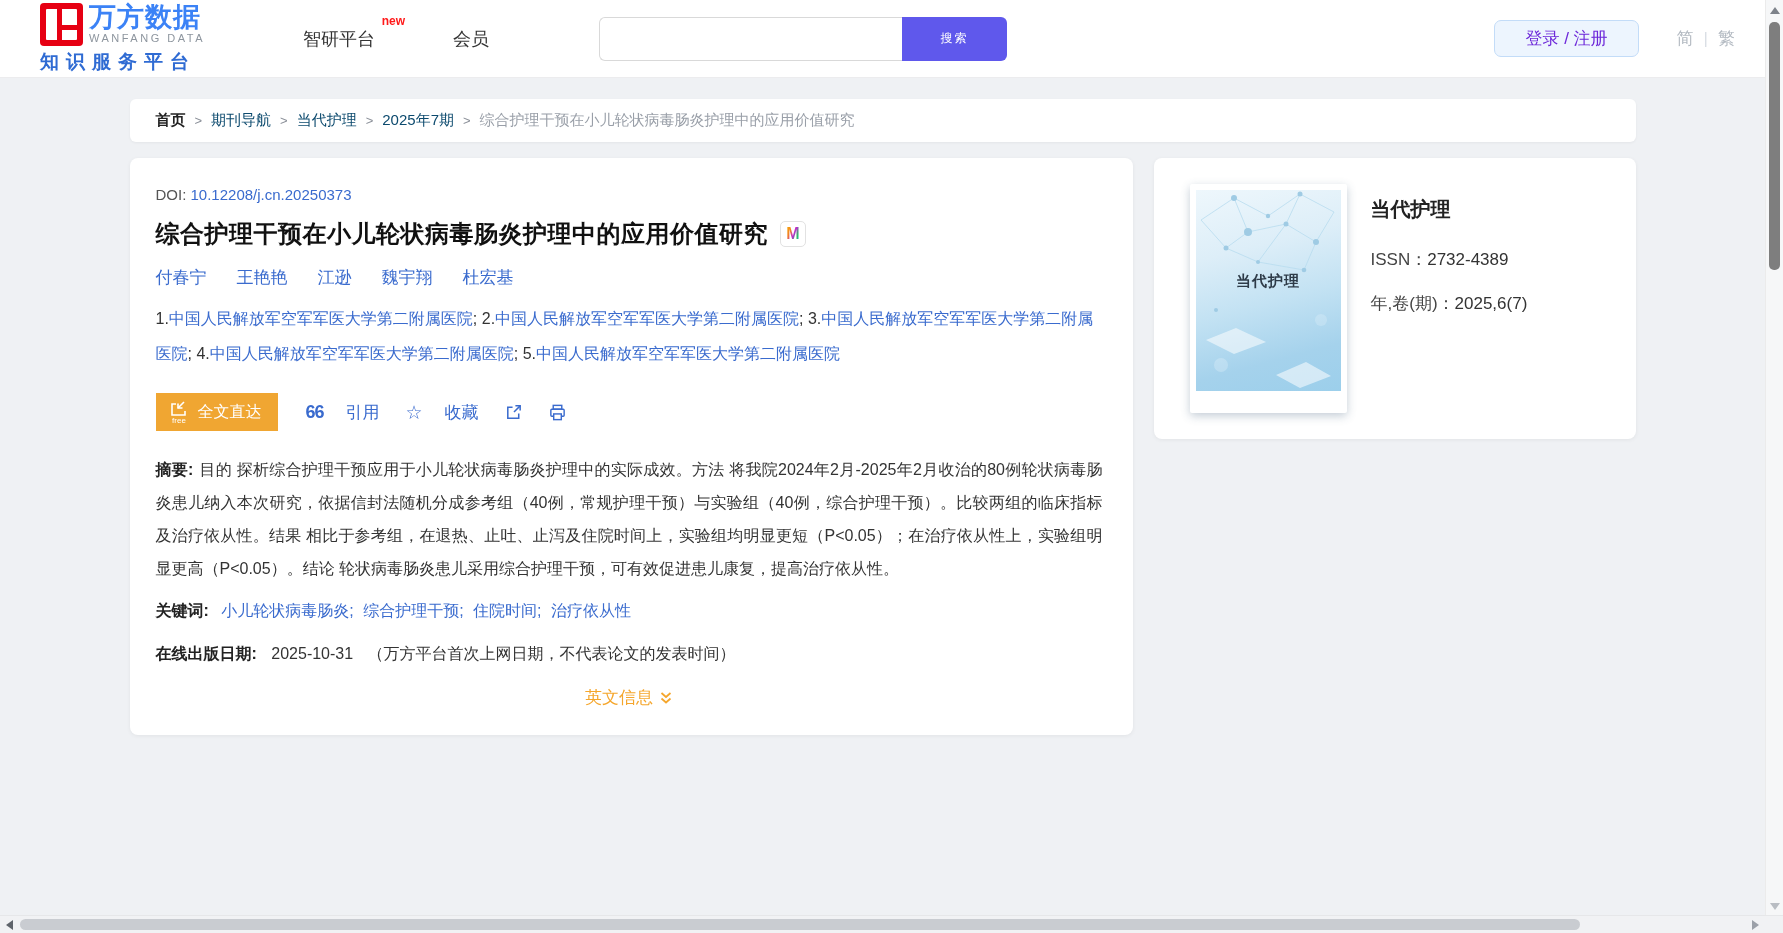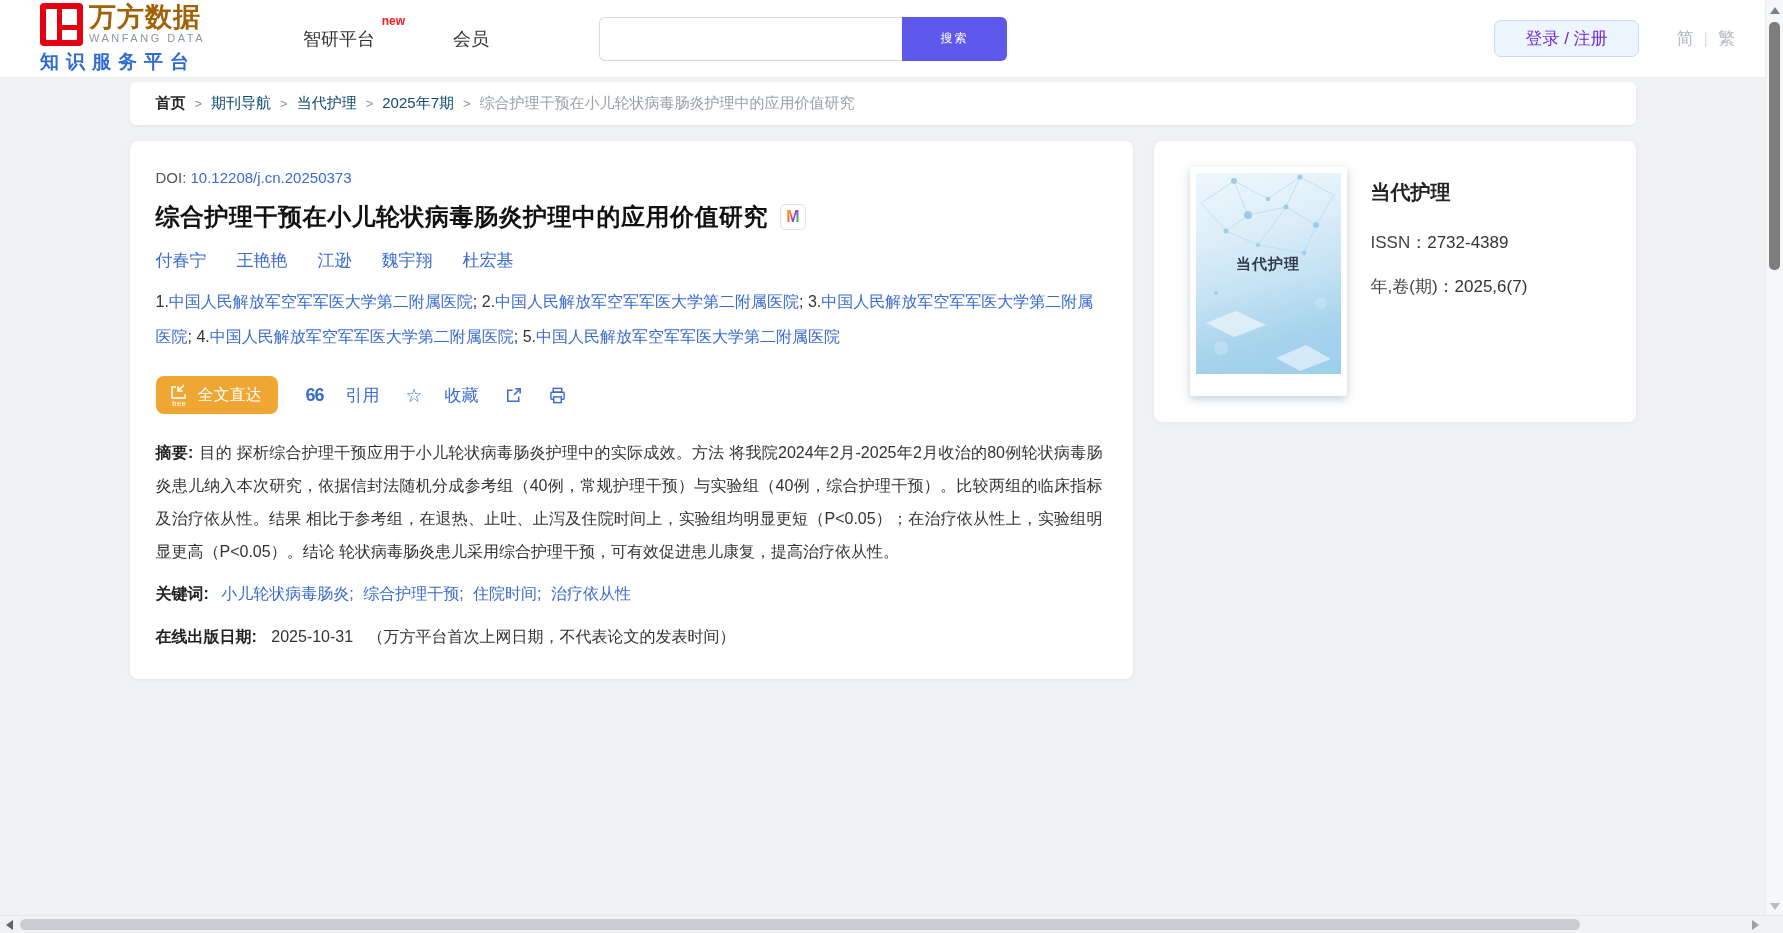--- a/index.html
+++ b/index.html
@@ -12,21 +12,21 @@
     background:#fff; border-bottom:1px solid #ececee;
     display:flex; align-items:center; padding:0 0 0 40px; z-index:5;
   }
   .logo{ display:flex; flex-direction:column; width:185px; }
   .logo-top{ display:flex; align-items:flex-start; }
   .logo-mark{ width:43px; height:43px; background:#e60013; border-radius:4px; position:relative; flex:0 0 auto; }
   .logo-mark .inner{ position:absolute; inset:6px; background:#fff; border-radius:1px; }
   .logo-mark .vline{ position:absolute; top:6px; bottom:6px; left:17px; width:5px; background:#e60013; }
   .logo-mark .hline{ position:absolute; left:22px; right:6px; top:22px; height:5px; background:#e60013; }
   .logo-words{ margin-left:6px; display:flex; flex-direction:column; }
-  .logo-cn{ font-size:27px; font-weight:bold; color:#a16207; letter-spacing:1px; line-height:28px; font-family:"Liberation Serif","DejaVu Serif",serif; }
+  .logo-cn{ font-size:27px; font-weight:bold; color:#3b82f6; letter-spacing:1px; line-height:28px; font-family:"Liberation Serif","DejaVu Serif",serif; }
   .logo-en{ font-size:11px; font-weight:normal; color:#8d959e; letter-spacing:2.5px; line-height:15px; }
   .logo-sub{ font-size:19px; font-weight:bold; color:#2f6bd3; letter-spacing:7px; margin-top:3px; }
 
   .topnav{ display:flex; align-items:center; margin-left:78px; gap:78px; }
   .topnav-item{ font-size:18px; color:#333; cursor:pointer; position:relative; white-space:nowrap; }
   .nav-new{ position:absolute; top:-13px; right:-30px; color:#ff1a1a; font-size:12px; font-weight:bold; }
 
   .searchbox{ display:flex; margin-left:110px; height:44px; }
   .search-input{
     width:303px; height:44px; border:1px solid #d9d9d9; border-right:none;
@@ -40,21 +40,21 @@
   .topbar-spacer{ flex:1; }
   .login-btn{
     height:37px; padding:0 30px; background:#edf5fe; border:1px solid #c3dcf8; border-radius:7px;
     color:#6d28d9; font-size:17px; cursor:pointer; white-space:nowrap;
   }
   .lang-switch{ display:flex; align-items:center; margin-left:38px; margin-right:30px; font-size:17px; color:#b3bac2; gap:10px; white-space:nowrap; }
   .lang-sep{ color:#dadfe5; }
   .lang-item{ cursor:pointer; }
 
   
-  .page{ position:absolute; left:0; top:61px; width:1765px; height:836px; background:#eff1f4; }
+  .page{ position:absolute; left:0; top:78px; width:1765px; height:836px; background:#eff1f4; }
   .container{ width:1506px; margin:0 auto; }
 
   .breadcrumb-card{
     margin-top:21px; height:43px; background:#fff; border-radius:6px;
     box-shadow:0 1px 3px rgba(0,0,0,.05);
     display:flex; align-items:center; padding:0 26px; font-size:15px; gap:9px; white-space:nowrap; overflow:hidden;
   }
   .bc-home{ font-weight:bold; color:#222; cursor:pointer; }
   .bc-link{ color:#0c4a6e; cursor:pointer; }
   .bc-sep{ color:#8a8f98; font-size:13px; }
@@ -82,21 +82,21 @@
       -webkit-background-clip:text; -webkit-text-fill-color:transparent;
     }
   }
   .authors-row{ margin-top:16px; display:flex; gap:30px; }
   .author-link{ font-size:17px; color:#3a6bce; text-decoration:none; cursor:pointer; }
   .affil-row{ margin-top:12px; font-size:16px; line-height:35px; color:#333; }
   .affil-link{ color:#3a6bce; text-decoration:none; cursor:pointer; }
 
   .actions-row{ margin-top:22px; display:flex; align-items:center; }
   .fulltext-btn{
-    height:38px; padding:0 16px 0 12px; background:#f0a632; border:none; border-radius:8px;
+    height:38px; padding:0 16px 0 12px; background:#f0a632; border:none; border-radius:0;
     color:#fff; font-size:16px; display:flex; align-items:center; gap:8px; cursor:pointer; white-space:nowrap;
   }
   .action-link{ display:flex; align-items:center; gap:22px; color:#3a6bce; font-size:17px; cursor:pointer; text-decoration:none; white-space:nowrap; }
   .cite-link{ margin-left:28px; }
   .fav-link{ margin-left:26px; }
   .icon-btn{ margin-left:25px; cursor:pointer; display:flex; align-items:center; }
   .cite-mark{ font-weight:bold; font-size:18px; letter-spacing:-1px; }
   .star-glyph{ font-size:19px; }
 
   .abstract-block{ margin-top:22px; font-size:16px; line-height:33px; color:#333; text-align:justify; }
@@ -283,20 +283,29 @@
           <a class="kw-link">住院时间</a><span class="kw-sep">;</span>
           <a class="kw-link">治疗依从性</a>
         </div>
 
         <div class="pubdate-row">
           <span class="pd-label">在线出版日期:</span>
           <span>2025-10-31</span>
           <span class="pd-note">（万方平台首次上网日期，不代表论文的发表时间）</span>
         </div>
 
+        <div class="english-row">
+          <span class="english-link">
+            <span>英文信息</span>
+            <svg width="14" height="15" viewBox="0 0 14 15" fill="none" stroke="#f5a62c" stroke-width="1.7">
+              <path d="M2.5 3 L7 7 L11.5 3"></path>
+              <path d="M2.5 8.5 L7 12.5 L11.5 8.5"></path>
+            </svg>
+          </span>
+        </div>
       </section>
 
       <aside class="journal-card">
         <div class="cover-frame">
           <div class="cover">
             <svg width="145" height="201" viewBox="0 0 145 201">
               <g stroke="#b8dcef" stroke-width="0.8" fill="none">
                 <path d="M5 30 L38 8 L72 26 L104 4 L138 22"></path>
                 <path d="M38 8 L52 42 L90 34 L104 4"></path>
                 <path d="M5 30 L30 58 L52 42"></path>

